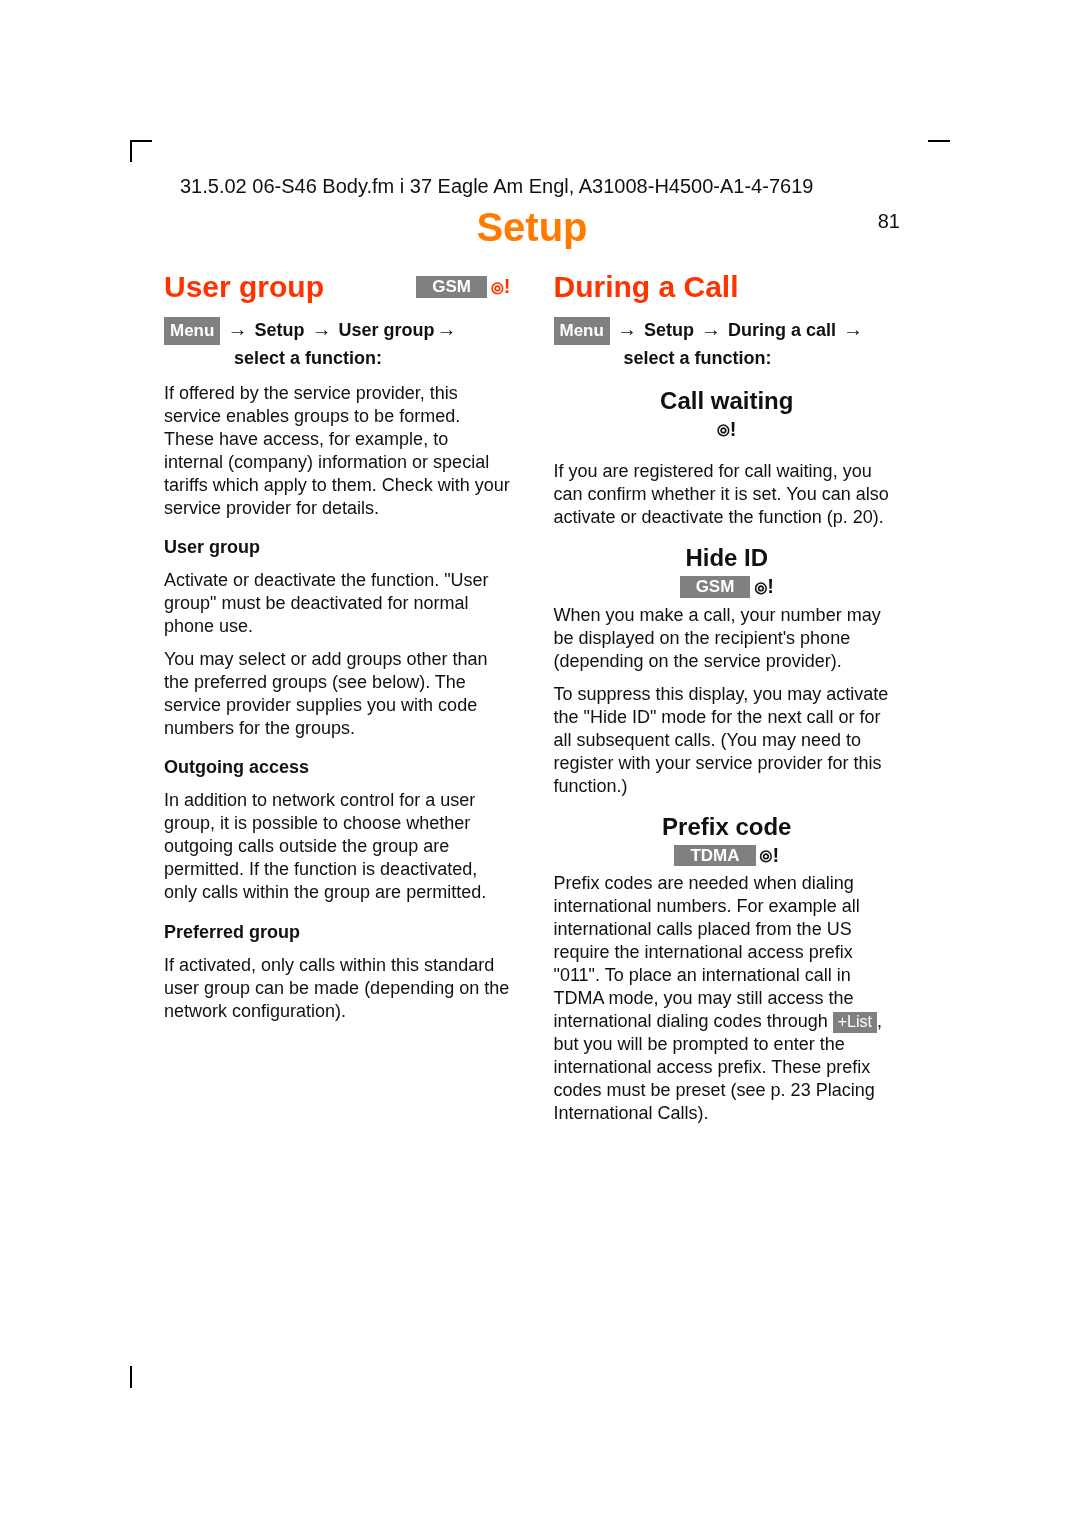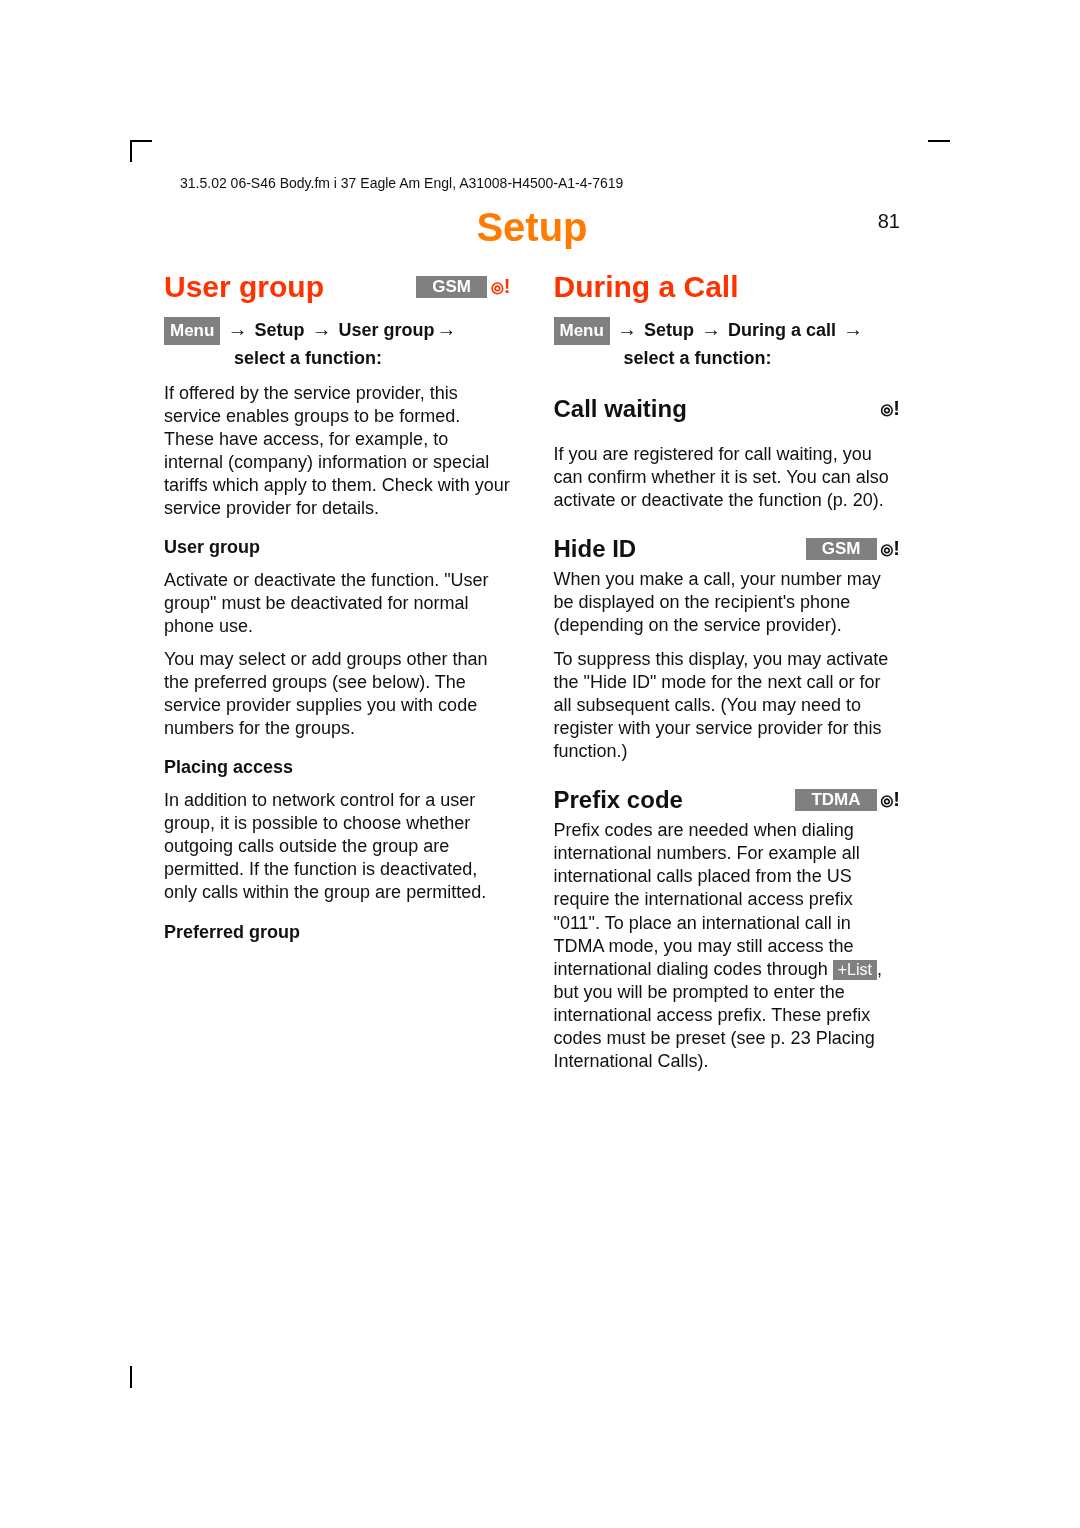--- a/index.html
+++ b/index.html
@@ -11,21 +11,21 @@
       background: #fff;
       position: relative;
     }
     .corner { position: absolute; width: 22px; height: 22px; }
     .tl { top: 140px; left: 130px; border-left: 2px solid #000; border-top: 2px solid #000; }
     .tr { top: 140px; right: 130px; border-top: 2px solid #000; }
     .bl { bottom: 140px; left: 130px; border-left: 2px solid #000; }
     .br { bottom: 140px; right: 130px; }
     .header-line {
       position: absolute; top: 175px; left: 180px; right: 180px;
-      font-size: 14px; color: #111;
+      font-size: 20px; color: #111;
     }
     .content {
       position: absolute; top: 205px; left: 164px; right: 180px;
     }
     .setup-title {
       color: #ff7b00; font-size: 40px; font-weight: bold; text-align: center;
       width: 100%;
     }
     .title-row { display: flex; align-items: flex-end; }
     .title-rule {
@@ -36,22 +36,22 @@
     }
     .cols {
       display: flex; gap: 43px; margin-top: 18px;
     }
     .col { flex: 1; font-size: 18px; line-height: 1.28; }
     .section-h {
       color: #ff3300; font-size: 30px; font-weight: bold; display: flex; align-items: center; justify-content: space-between;
       margin-bottom: 8px;
     }
     .sub-h {
-      color: #111; font-size: 24px; font-weight: bold; margin-top: 22px; margin-bottom: 4px;
-      display: flex; align-items: center; justify-content: space-between;
+      color: #111; font-size: 24px; font-weight: bold; margin-top: 14px; margin-bottom: 4px;
+      display: flex; align-items: center; justify-content: space-between; flex-direction: column;
     }
     .para { margin-top: 10px; }
     .menu-btn {
       display: inline-block; background: #808080; color: #fff; font-weight: bold;
       padding: 1px 6px; font-size: 17px;
     }
     .arrow { font-size: 20px; font-weight: bold; margin: 0 2px; }
     .nav-func { font-weight: bold; color: #111; font-size: 18px; }
     .nav-row { margin: 6px 0 10px 0; line-height: 1.5; }
     .nav-indent { margin-left: 70px; display: block; }
@@ -110,24 +110,25 @@
         <span class="nav-indent nav-func">select a function:</span>
       </div>
 
       <div class="para">If offered by the service provider, this service enables groups to be formed. These have access, for example, to internal (company) information or special tariffs which apply to them. Check with your service provider for details.</div>
 
       <div class="bold-h">User group</div>
       <div class="para">Activate or deactivate the function. "User group" must be deactivated for normal phone use.</div>
 
       <div class="para">You may select or add groups other than the preferred groups (see below). The service provider supplies you with code numbers for the groups.</div>
 
-      <div class="bold-h">Placing access</div>
+      <div class="bold-h">Outgoing access</div>
       <div class="para">In addition to network control for a user group, it is possible to choose whether outgoing calls outside the group are permitted. If the function is deactivated, only calls within the group are permitted.</div>
 
       <div class="bold-h">Preferred group</div>
+      <div class="para">If activated, only calls within this standard user group can be made (depending on the network configuration).</div>
     </div>
 
     <div class="col">
       <div class="section-h">
         <span>During a Call</span>
       </div>
 
       <div class="nav-row">
         <span class="menu-btn">Menu</span>
         <span class="arrow">→</span>

